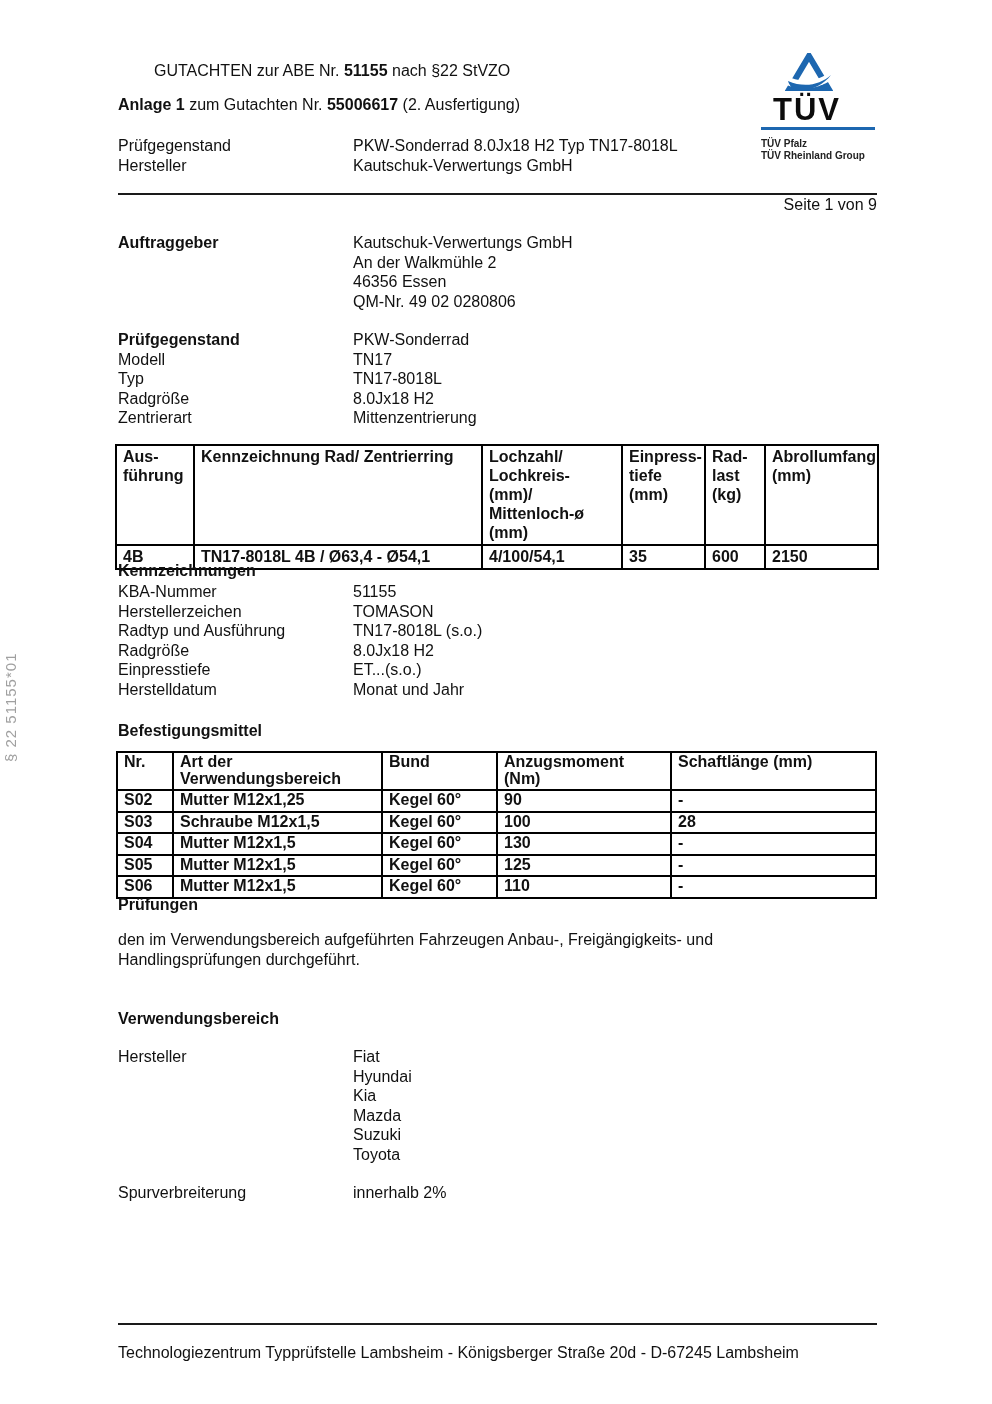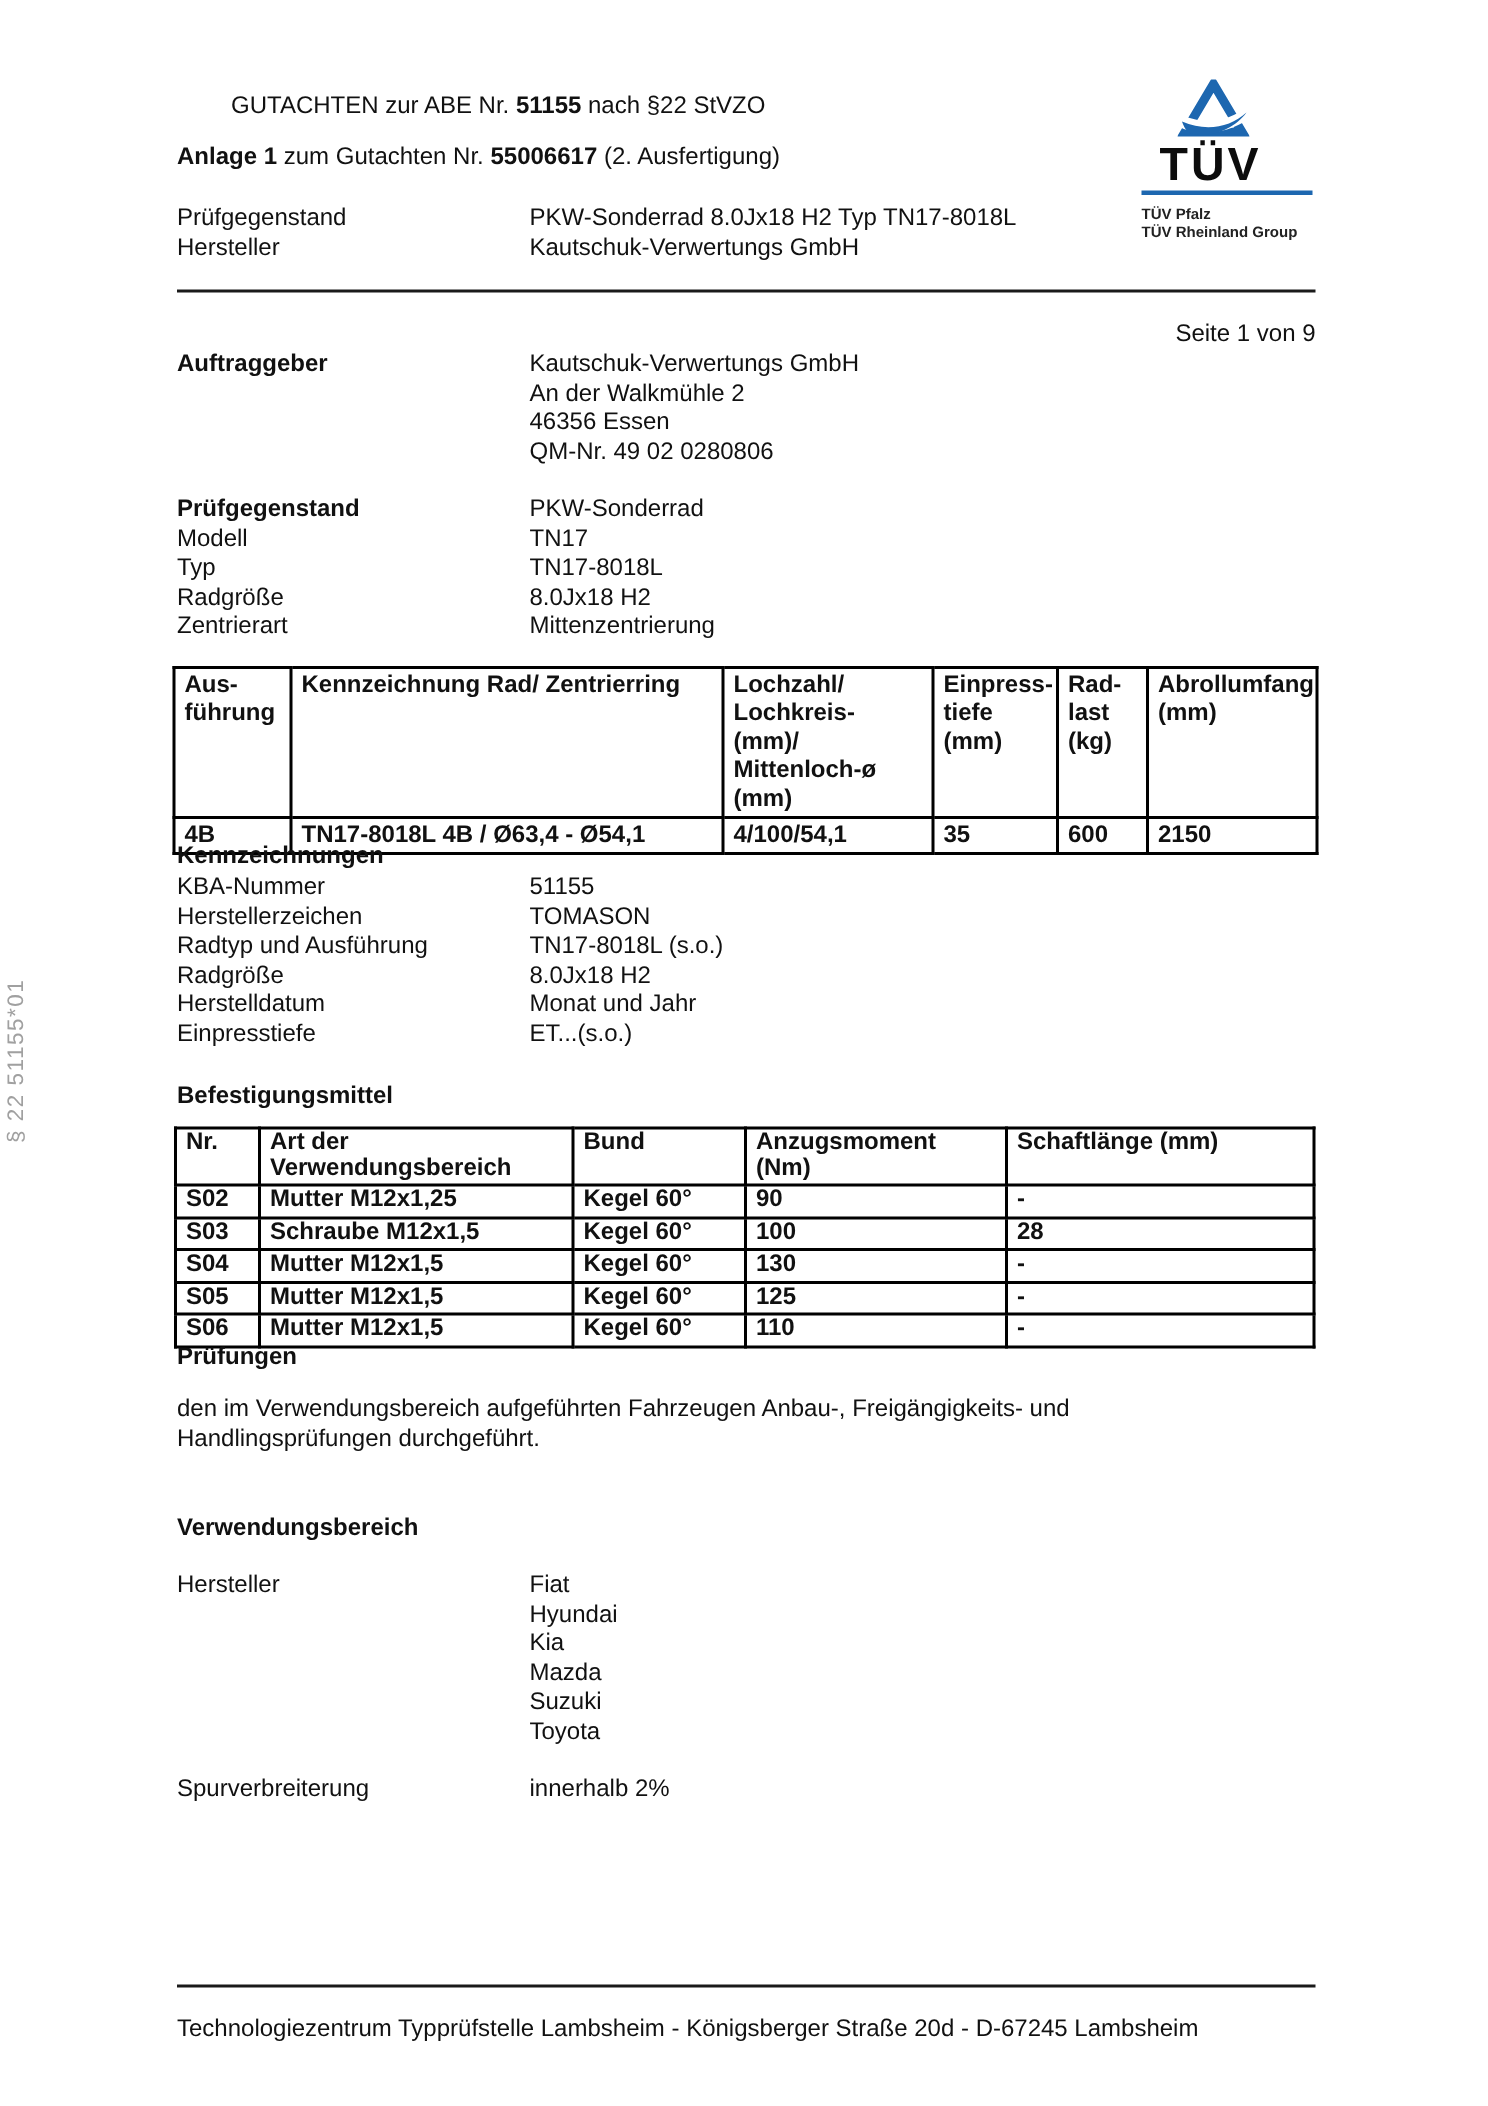--- a/index.html
+++ b/index.html
@@ -123,21 +123,21 @@
         <div class="k">Prüfgegenstand</div>
         <div class="v">PKW-Sonderrad 8.0Jx18 H2 Typ TN17-8018L</div>
       </div>
       <div class="kv">
         <div class="k">Hersteller</div>
         <div class="v">Kautschuk-Verwertungs GmbH</div>
       </div>
     </div>
 
     <div class="abs rule" style="top: 193px;"></div>
-    <div class="abs page-num" style="top: 214px;">Seite 1 von 9</div>
+    <div class="abs page-num" style="top: 196px;">Seite 1 von 9</div>
 
     <div class="abs kv" style="top: 233px;">
       <div class="k b">Auftraggeber</div>
       <div class="v lines">
         <div>Kautschuk-Verwertungs GmbH</div>
         <div>An der Walkmühle 2</div>
         <div>46356 Essen</div>
         <div>QM-Nr. 49 02 0280806</div>
       </div>
     </div>
@@ -215,26 +215,26 @@
         </div>
       <div class="kv">
           <div class="k">Radtyp und Ausführung</div>
           <div class="v">TN17-8018L (s.o.)</div>
         </div>
       <div class="kv">
           <div class="k">Radgröße</div>
           <div class="v">8.0Jx18 H2</div>
         </div>
       <div class="kv">
+          <div class="k">Einpresstiefe</div>
+          <div class="v">ET...(s.o.)</div>
+        </div>
+      <div class="kv">
           <div class="k">Herstelldatum</div>
           <div class="v">Monat und Jahr</div>
-        </div>
-      <div class="kv">
-          <div class="k">Einpresstiefe</div>
-          <div class="v">ET...(s.o.)</div>
         </div>
     </div>
 
     <div class="abs b" style="top: 722px;">Befestigungsmittel</div>
     <table class="abs t2" style="top: 751px; left: -2px;">
       <colgroup>
         <col style="width:56px">
           <col style="width:209px">
           <col style="width:115px">
         <col style="width:174px">

